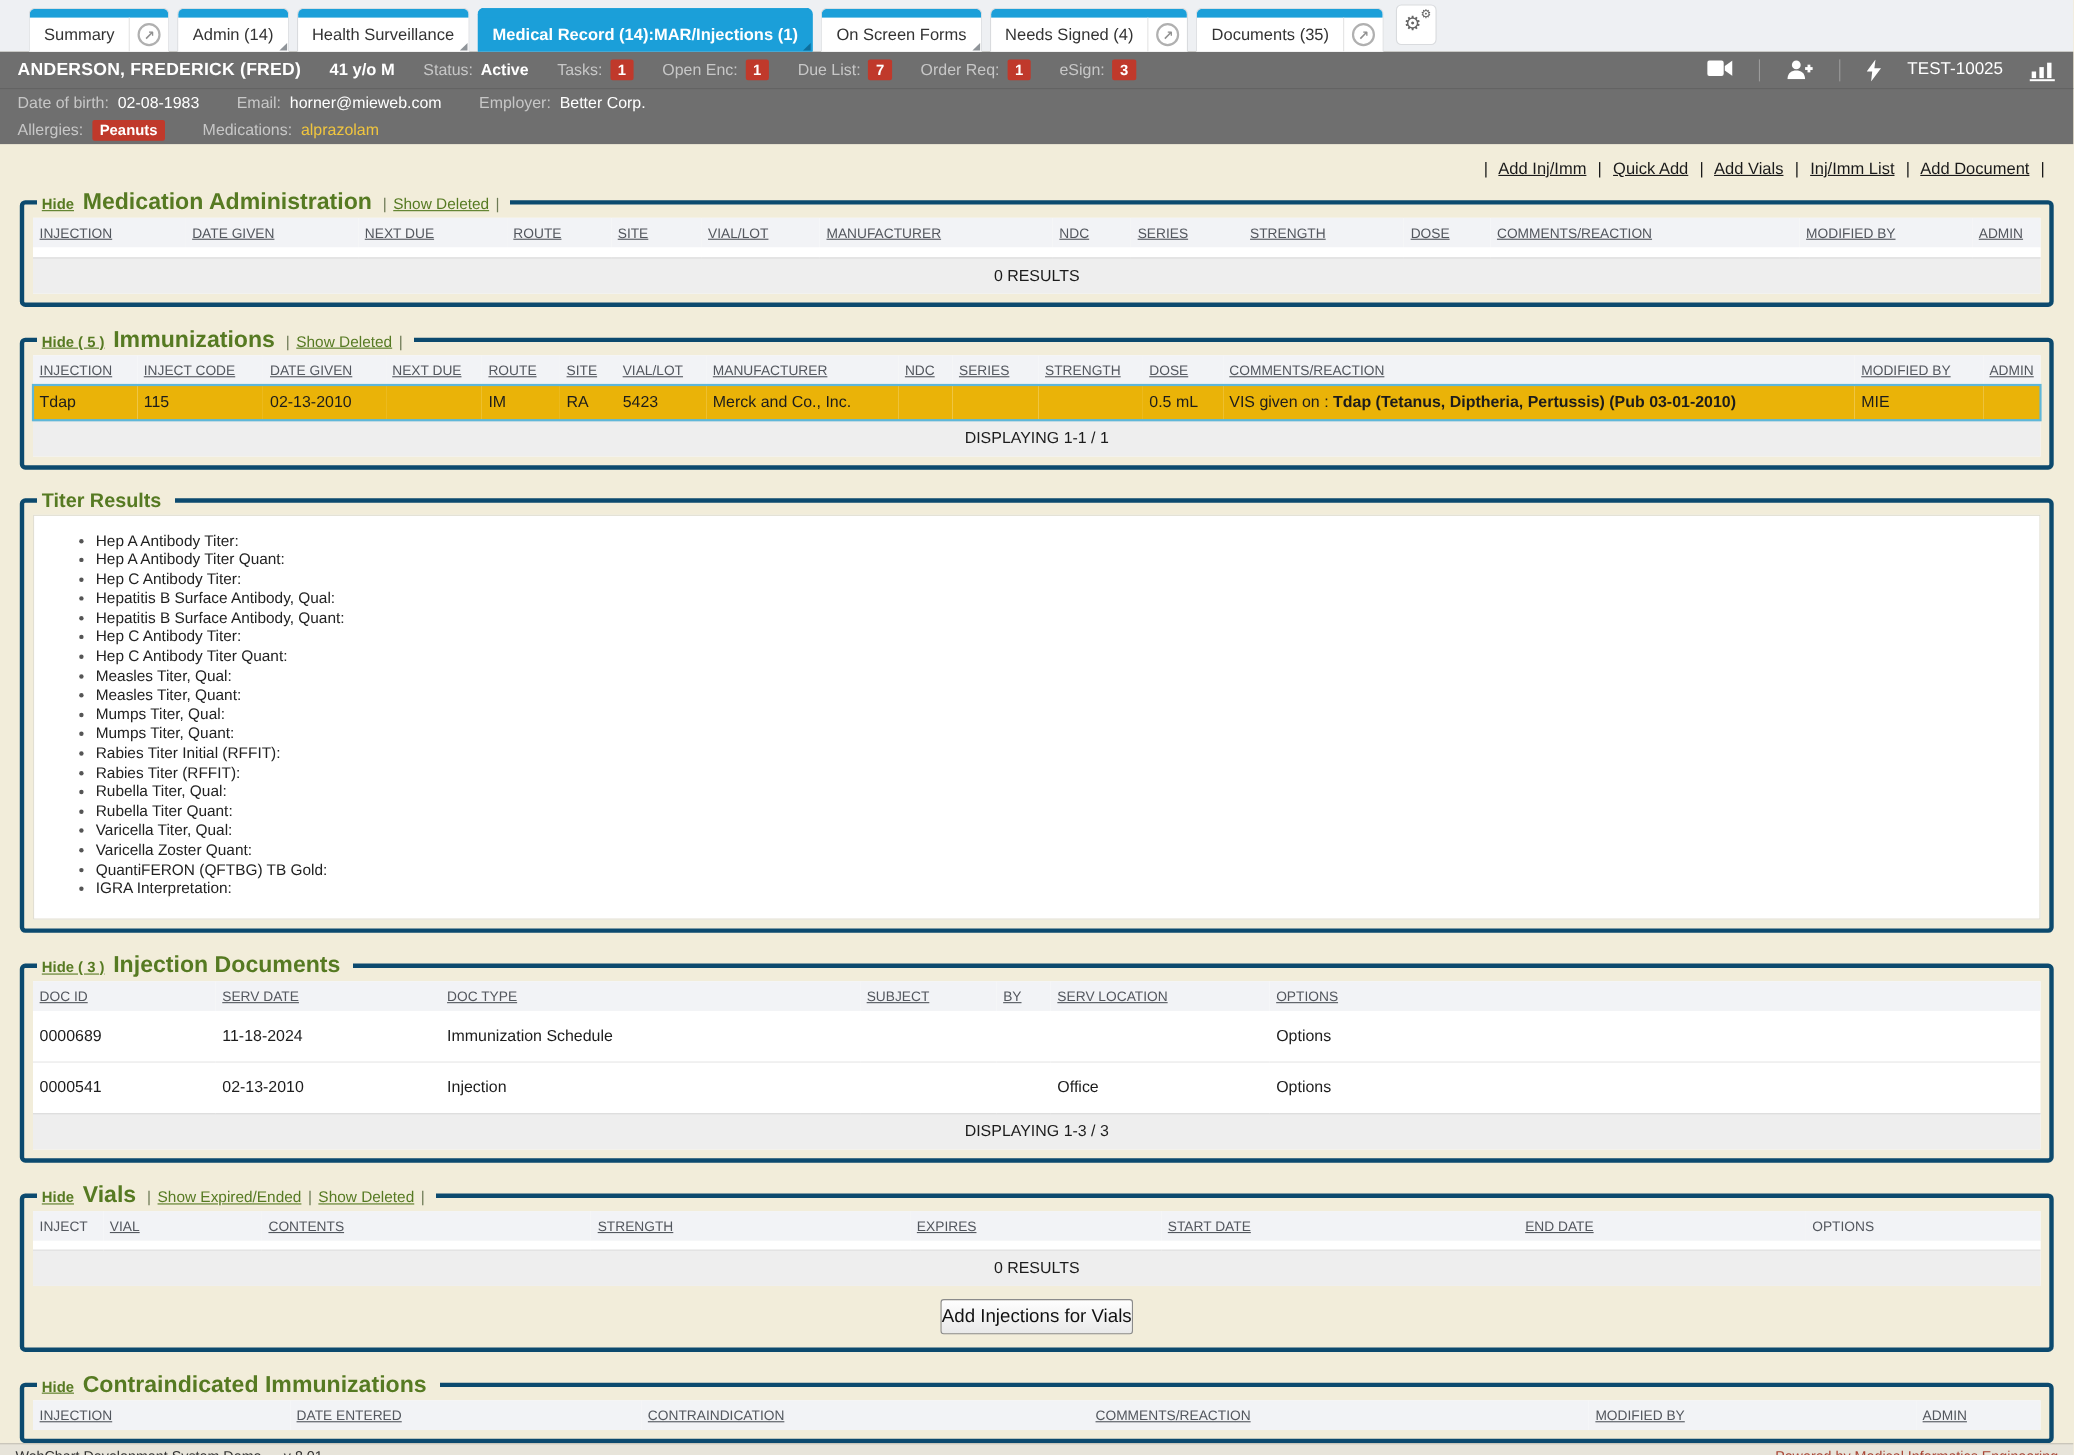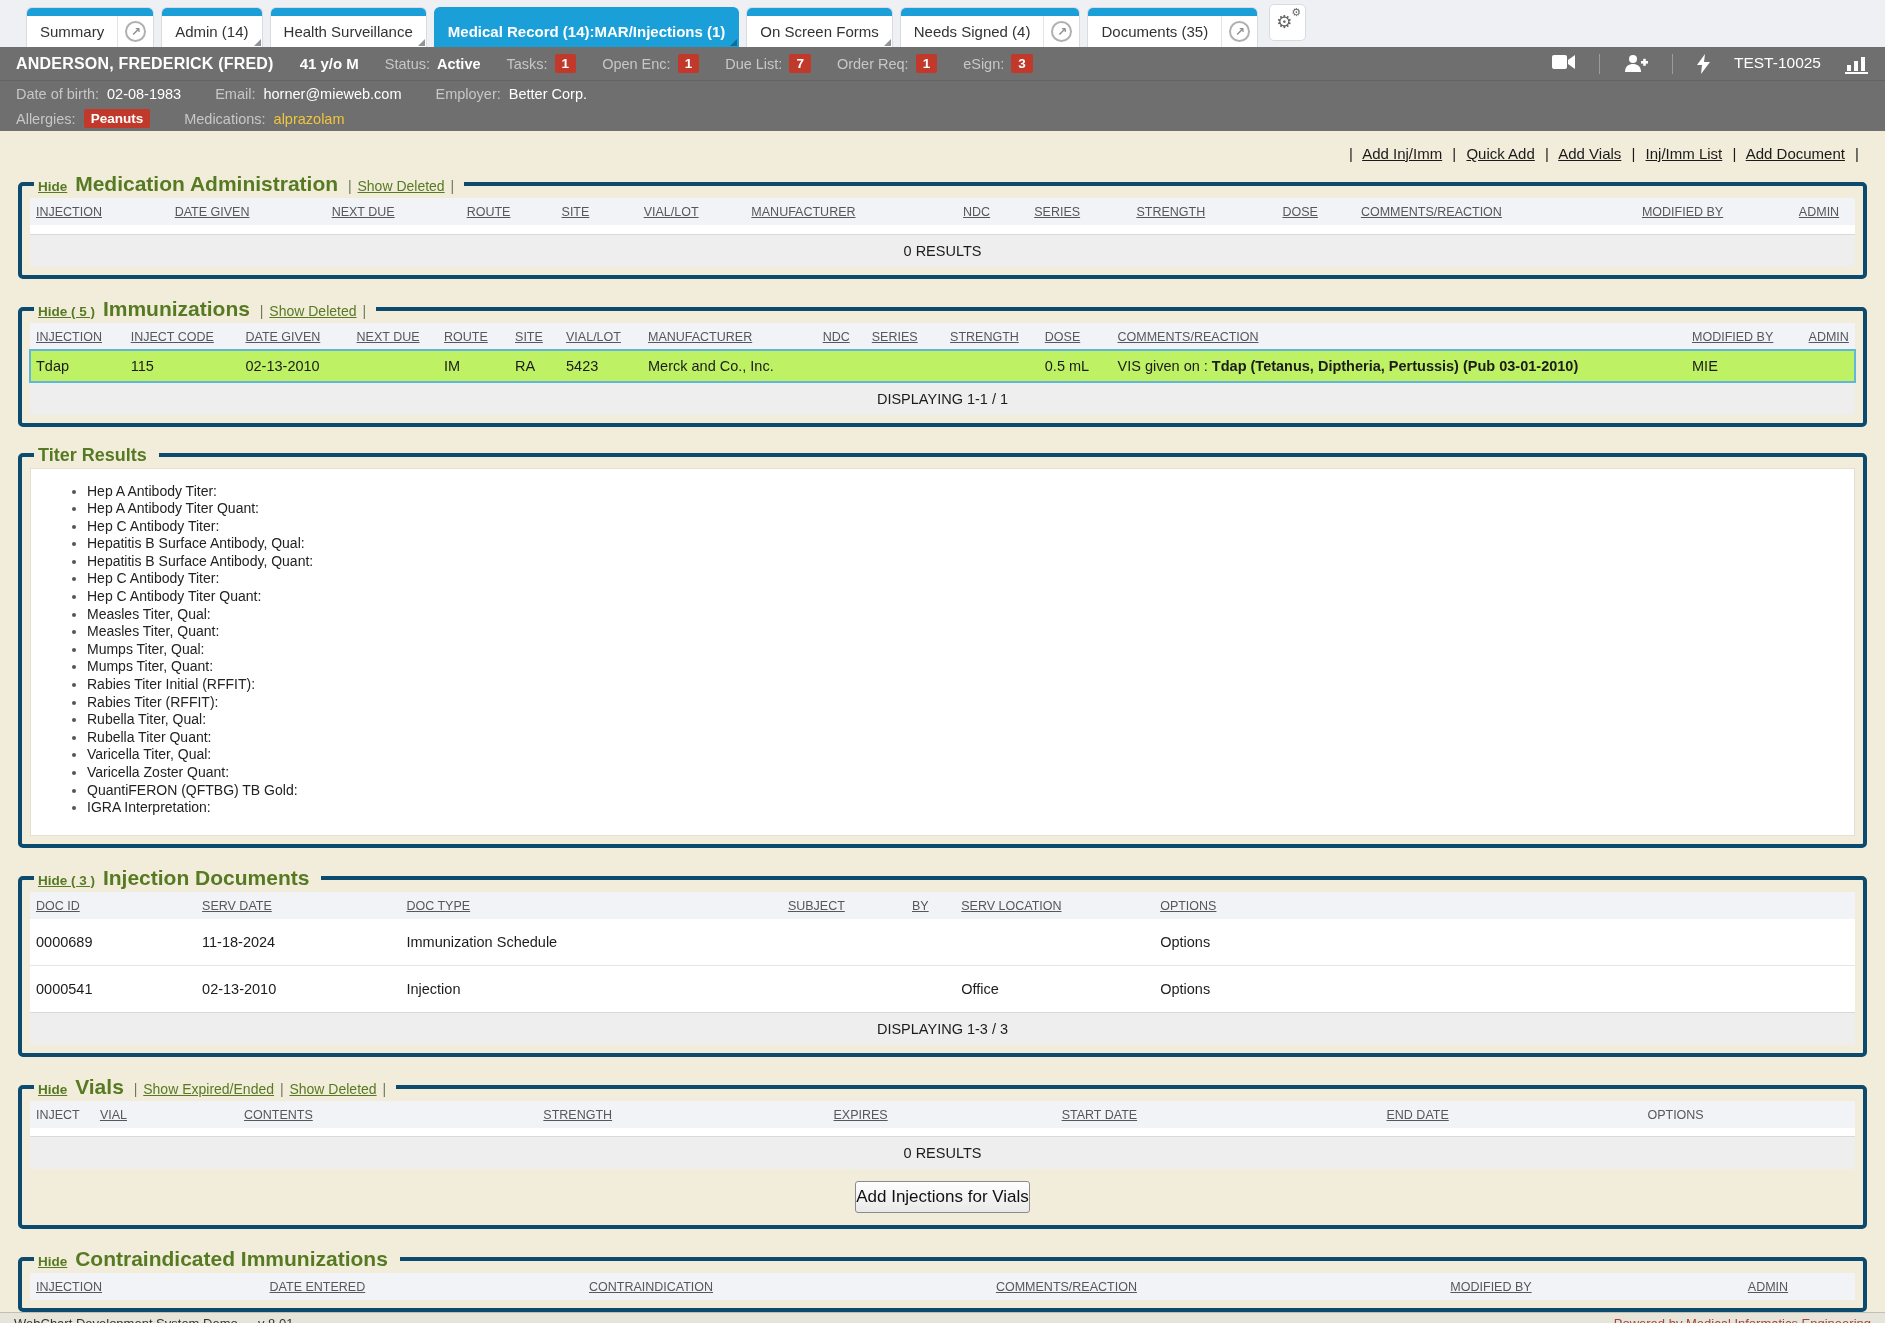--- a/index.html
+++ b/index.html
@@ -154,21 +154,21 @@
   table.grid td { font-size: 14.5px; color: #1c1c1c; padding: 8px 6px; }
   tr.spacer td { height: 9px; padding: 0; background: #fff; }
   td.statusbar {
     background: #eeeeee;
     border-top: 1px solid #d9d9d9;
     text-align: center;
     font-size: 13.5px;
     color: #222;
     padding: 6px;
   }
-  tr.selected { background: #bef264; outline: 2px solid #5fb7d9; outline-offset: -1px; }
+  tr.selected { background: #eab308; outline: 2px solid #5fb7d9; outline-offset: -1px; }
   tr.docrow td { padding: 15px 6px; }
   tr.docrow.alt { background: #f4f4f4; }
   tr.docrow { border-bottom: 1px solid #e6e6e6; }
   .opt-link { color: #1c1c1c; cursor: pointer; }
 
   
   .titer-box {
     background: #fff;
     border: 1px solid #e2dfd3;
     padding: 14px 0 18px;

